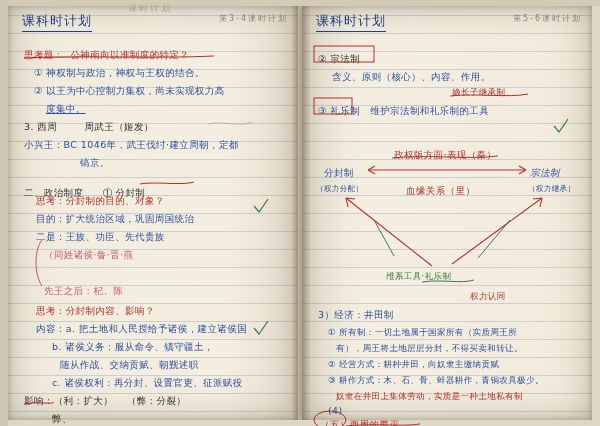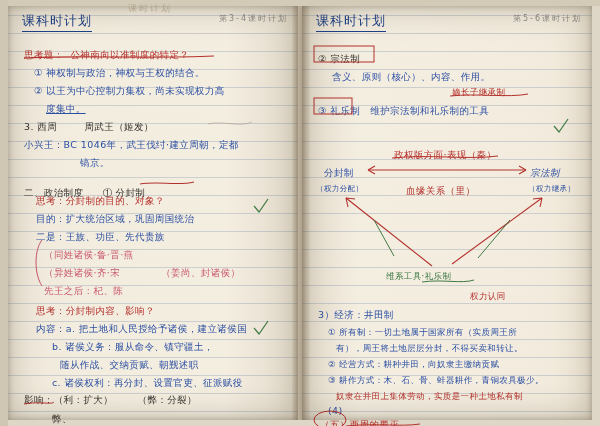--- a/index.html
+++ b/index.html
@@ -95,28 +95,27 @@
     <div class="hw blue" style="left:26px;top:76px;">② 以王为中心控制力集权，尚未实现权力高</div>
     <div class="hw blue" style="left:38px;top:94px;text-decoration:underline;">度集中。</div>
     <div class="hw black" style="left:16px;top:112px;">3. 西周        周武王（姬发）</div>
     <div class="hw blue" style="left:16px;top:130px;">小兴王：BC 1046年，武王伐纣·建立周朝，定都</div>
     <div class="hw blue" style="left:72px;top:148px;">镐京。</div>
     <div class="hw black" style="left:16px;top:178px;font-family:Liberation Serif, serif;">二、政治制度       ① 分封制</div>
     <div class="hw red" style="left:28px;top:186px;">思考：分封制的目的、对象？</div>
     <div class="hw blue" style="left:28px;top:204px;">目的：扩大统治区域，巩固周国统治</div>
     <div class="hw blue" style="left:28px;top:222px;">二是：王族、功臣、先代贵族</div>
     <div class="hw pink" style="left:36px;top:240px;">（同姓诸侯·鲁·晋·燕</div>
-    <div class="hw pink" style="left:36px;top:258px;">（异姓诸侯·齐·宋            （姜尚、封诸侯）</div>
     <div class="hw pink" style="left:36px;top:276px;">先王之后：杞、陈</div>
     <div class="hw red" style="left:28px;top:296px;">思考：分封制内容、影响？</div>
     <div class="hw blue" style="left:28px;top:314px;">内容：a. 把土地和人民授给予诸侯，建立诸侯国</div>
     <div class="hw blue" style="left:44px;top:332px;">b. 诸侯义务：服从命令、镇守疆土，</div>
     <div class="hw blue" style="left:52px;top:350px;">随从作战、交纳贡赋、朝觐述职</div>
     <div class="hw blue" style="left:44px;top:368px;">c. 诸侯权利：再分封、设置官吏、征派赋役</div>
-    <div class="hw black" style="left:16px;top:386px;font-family:Liberation Mono, monospace;">影响：（利：扩大）    （弊：分裂）</div>
+    <div class="hw black" style="left:16px;top:386px;">影响：（利：扩大）    （弊：分裂）</div>
     <div class="hw black" style="left:44px;top:404px;">弊、</div>
 
     <svg class="ink" viewBox="0 0 290 414">
 
       <path d="M16 52 C60 49, 140 53, 206 50" stroke="#b4302c" stroke-width="1.1" fill="none"></path>
 
       <path d="M132 178 C150 175, 170 180, 186 176" stroke="#b4302c" stroke-width="1.1" fill="none"></path>
 
       <path d="M34 234 C26 244, 26 268, 34 280" stroke="#c8566a" stroke-width="1" fill="none"></path>
 

